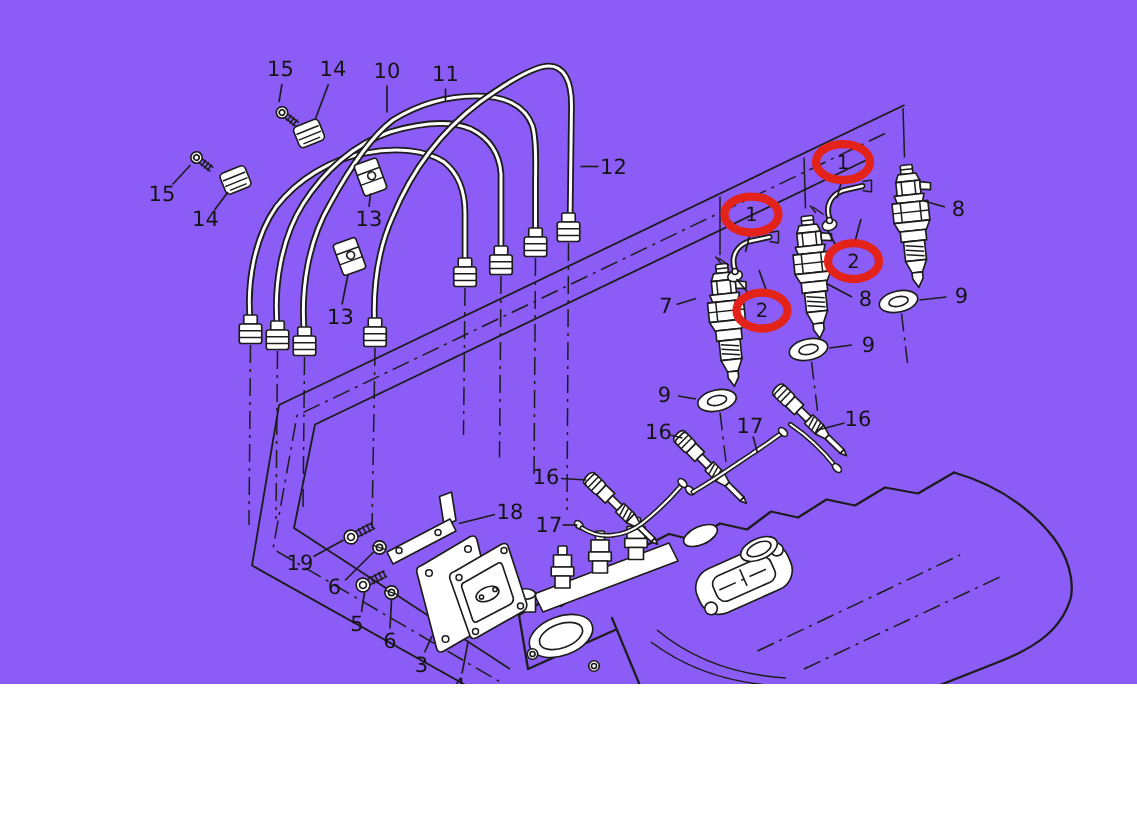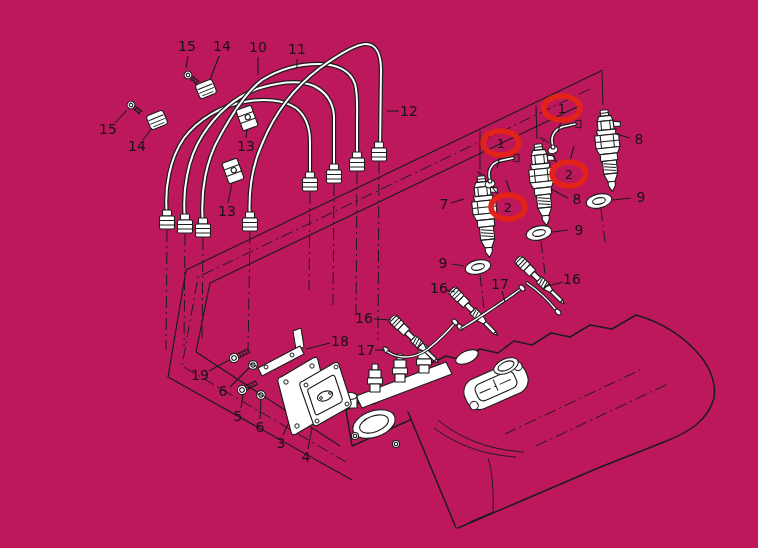--- a/index.html
+++ b/index.html
@@ -1,16 +1,16 @@
 <!DOCTYPE html>
 <html><head>
 <meta charset="utf-8">
 <style>
   html,body{margin:0;padding:0;background:#ffffff;}
-  .canvas{position:relative;width:758px;height:548px;background:#be185d;overflow:hidden;
+  .canvas{position:relative;width:758px;height:456px;background:#8b5cf6;overflow:hidden;
           font-family:"DejaVu Sans",sans-serif;}
   svg{display:block;}
   .ln{stroke:#1c1c1c;stroke-width:1.5;fill:none;stroke-linecap:round;stroke-linejoin:round;}
   .lnthin{stroke:#1c1c1c;stroke-width:1;fill:none;}
   .whthin{fill:#ffffff;stroke:#1c1c1c;stroke-width:1.1;stroke-linejoin:round;}
   .pipe-o{stroke:#1c1c1c;stroke-width:4.4;fill:none;stroke-linecap:round;stroke-linejoin:round;}
   .pipe-i{stroke:#ffffff;stroke-width:2;fill:none;stroke-linecap:round;stroke-linejoin:round;}
   .tube-o{stroke:#1c1c1c;stroke-width:4;fill:none;stroke-linecap:round;}
   .tube-i{stroke:#ffffff;stroke-width:1.6;fill:none;stroke-linecap:round;}
   .wire-o{stroke:#1c1c1c;stroke-width:3.4;fill:none;stroke-linecap:round;}

